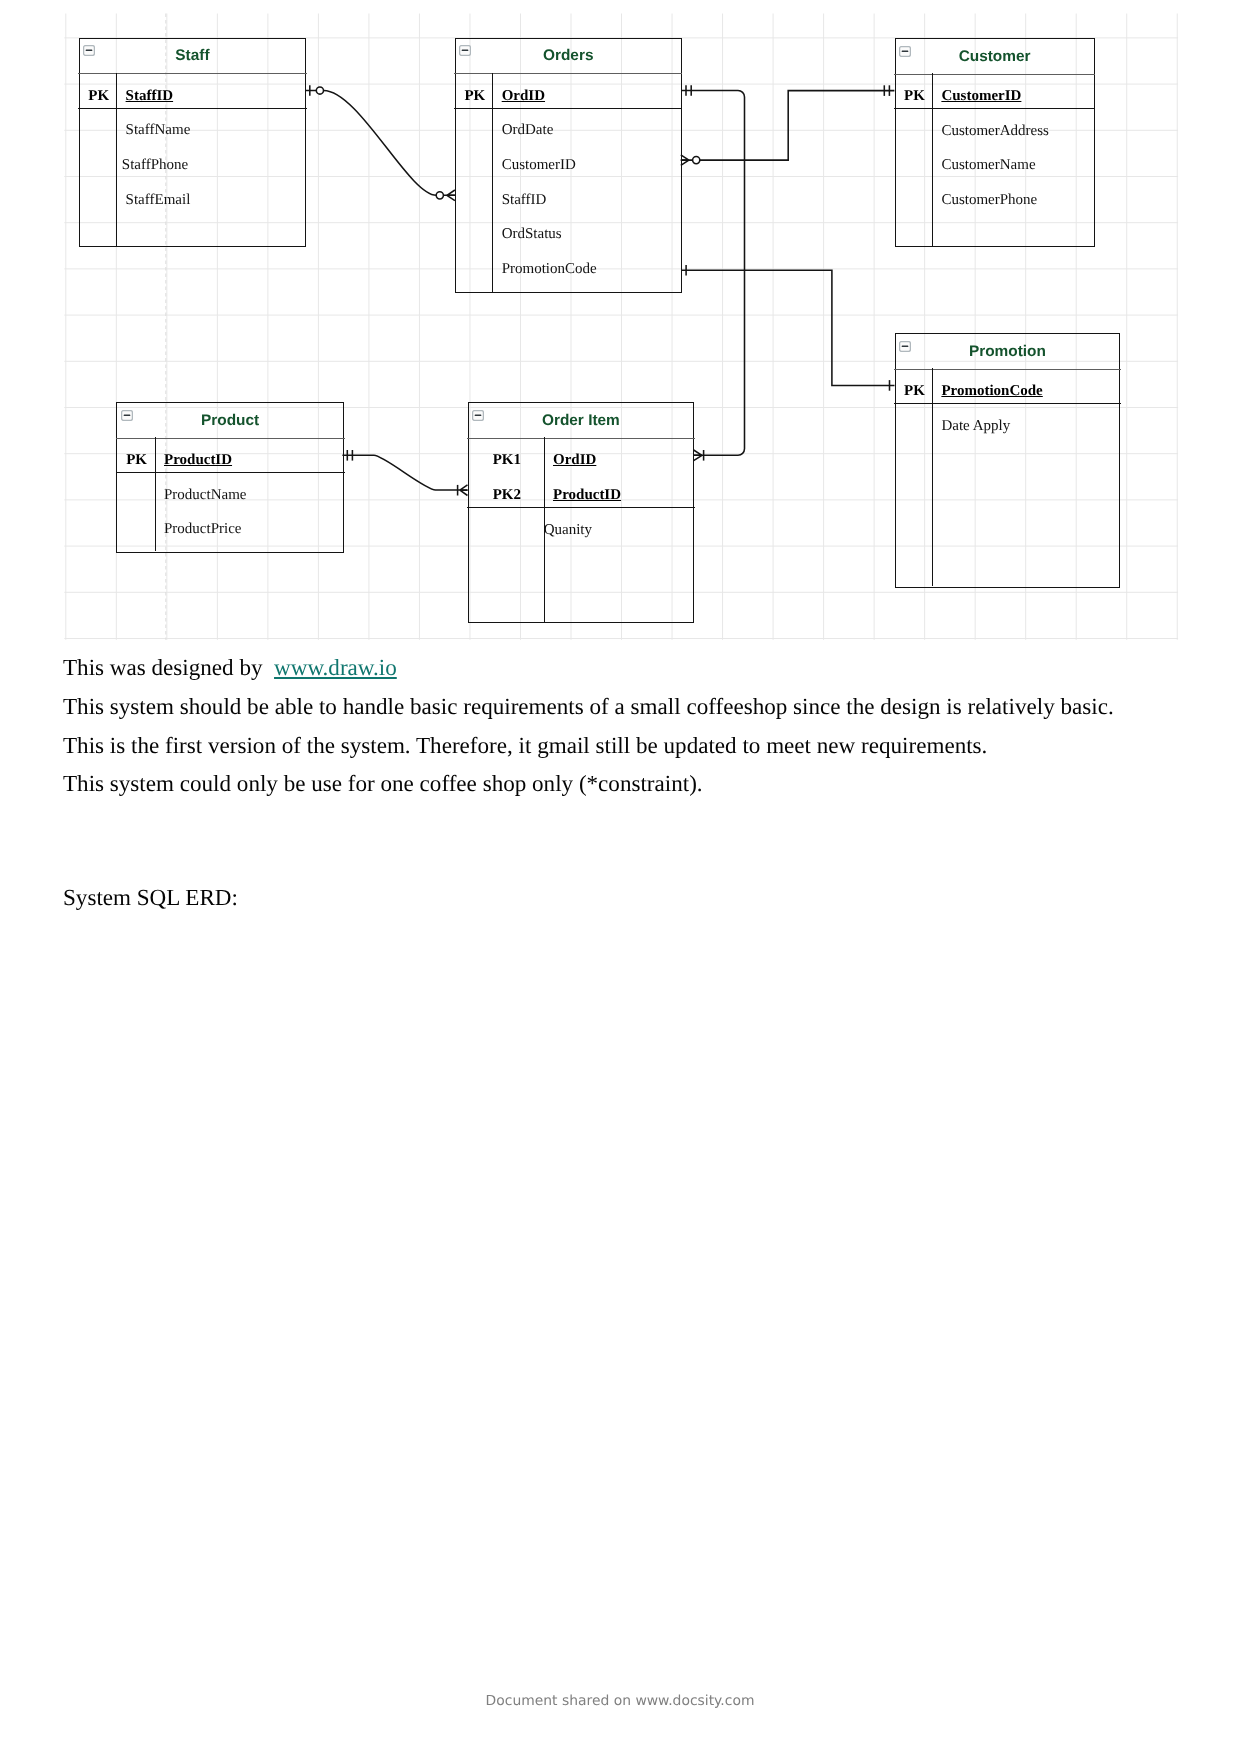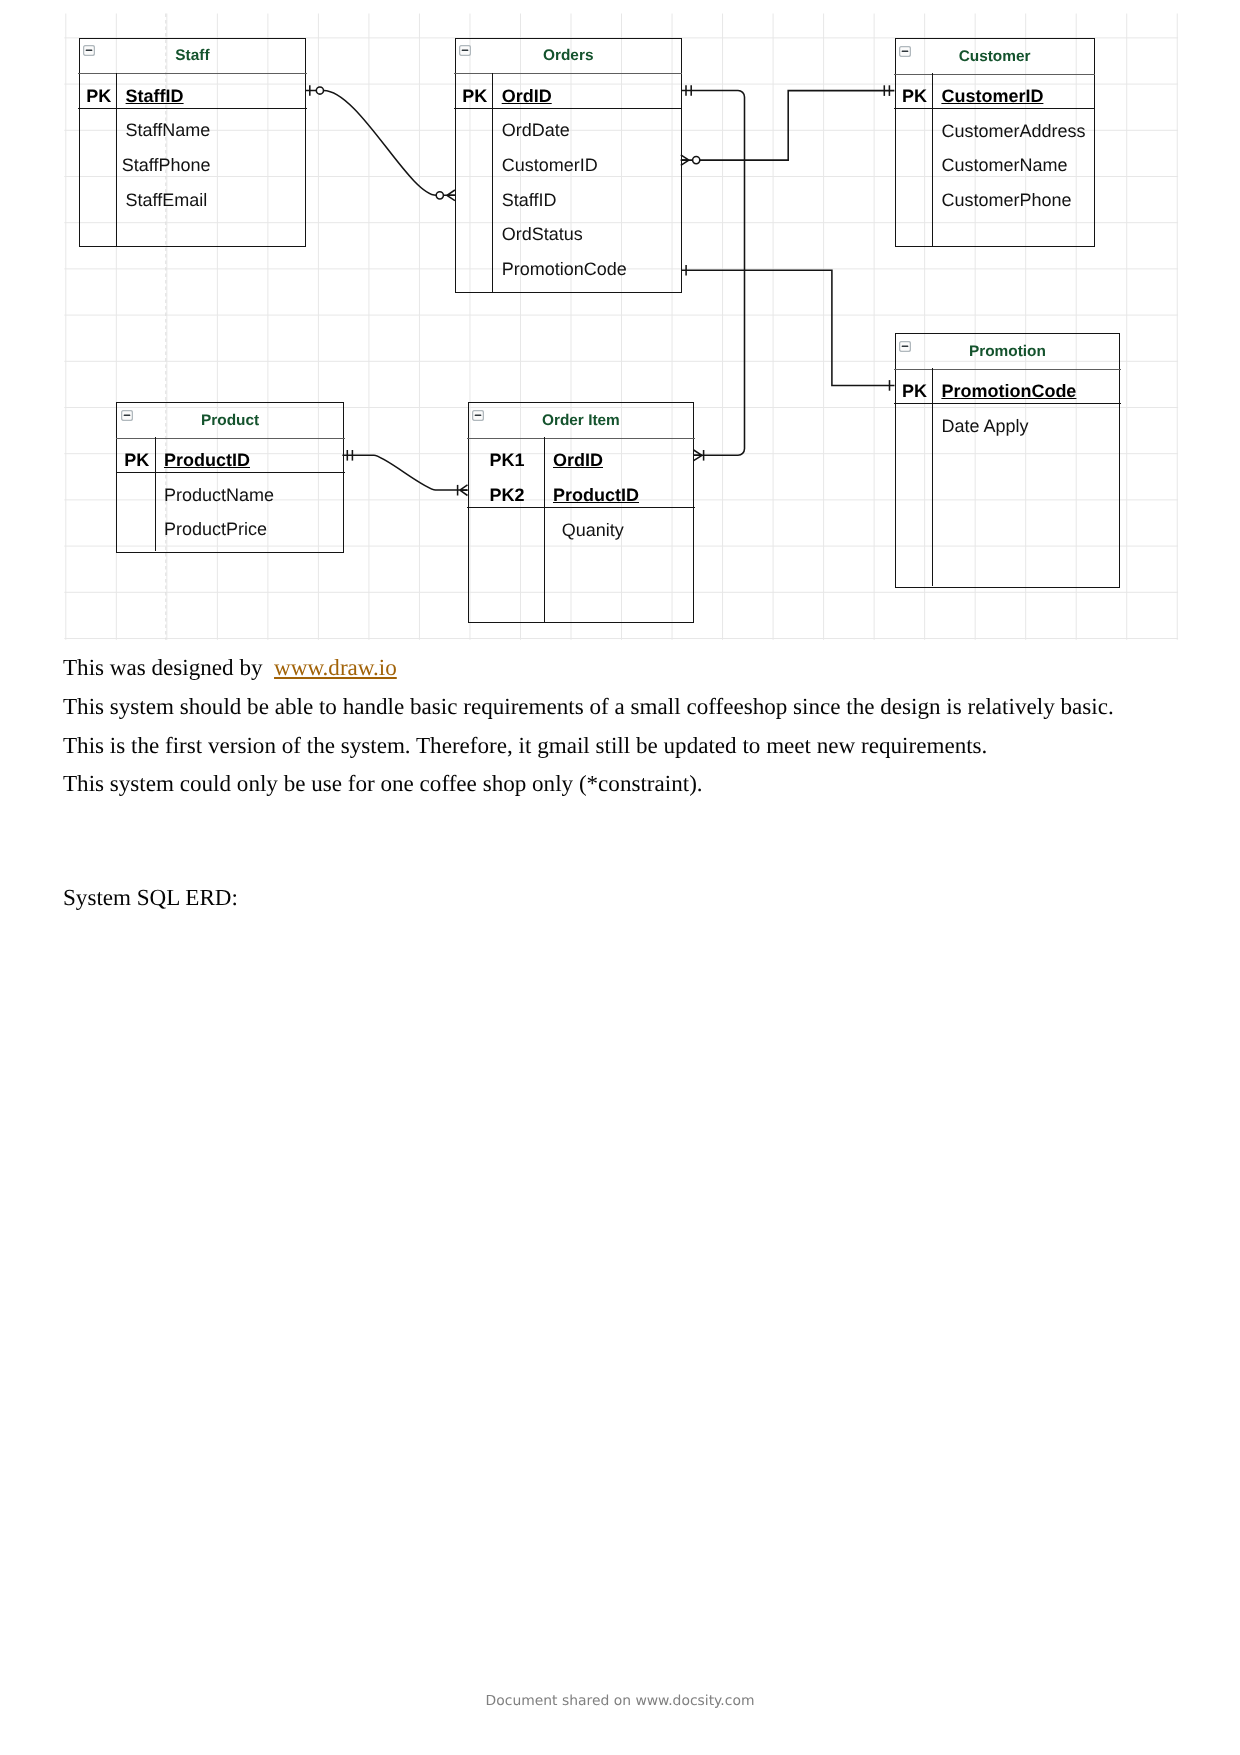--- a/index.html
+++ b/index.html
@@ -17,29 +17,29 @@
   .ent-title{position:absolute;left:0;right:0;top:2px;bottom:0;display:flex;
              align-items:center;justify-content:center;
              font-family:"Liberation Sans",sans-serif;font-weight:bold;
              font-size:15.4px;color:#14532d;}
   .collapse-icon{position:absolute;left:5px;top:6px;width:12px;height:11px;}
   .key-div{position:absolute;width:0;border-left:1.55px solid #141414;}
   .key-rows-sep{position:absolute;left:-1.55px;right:-1.55px;height:0;
                 border-top:1.55px solid #141414;}
   .cell{position:absolute;display:flex;align-items:center;padding-top:12px;
         box-sizing:border-box;
-        font-family:Liberation Sans, sans-serif;font-size:18px;color:#000;}
+        font-family:Liberation Serif, serif;font-size:15px;color:#000;}
   .cell.k{justify-content:center;font-weight:bold;}
   .cell.n{font-weight:bold;}
   .cell.n u{text-decoration:underline;text-underline-offset:1.1px;
             text-decoration-thickness:1px;}
   .cell.a{font-weight:normal;color:#121212;}
   #text-block{position:absolute;left:63px;top:648.4px;width:1110px;}
   .para{font-size:23.1px;line-height:38.6px;color:#050505;white-space:nowrap;}
-  .para a{color:#a16207;text-decoration:underline;text-underline-offset:2px;}
+  .para a{color:#0f766e;text-decoration:underline;text-underline-offset:2px;}
   #section-heading{position:absolute;left:63px;top:878px;font-size:23.1px;
                    line-height:38.6px;color:#050505;}
   #footer{position:absolute;left:0;right:0;top:1692px;text-align:center;
           font-family:"DejaVu Sans",sans-serif;font-size:13.9px;color:#808080;}
   #footer div{line-height:18.8px;}
 </style>
 </head>
 <body>
 
 <div id="diagram-area">
@@ -184,21 +184,21 @@
   <div class="key-div" style="left:74.85px;top:33.8px;height:185.3px;"></div>
   <div class="key-rows-sep" style="top:103.6px;"></div>
   <div class="cell k" style="left:0;top:33.8px;width:76.4px;height:34.9px;">PK1</div>
   <div class="cell n" style="left:84.3px;top:33.8px;height:34.9px;">
         <u>OrdID</u>
       </div>
   <div class="cell k" style="left:0;top:68.7px;width:76.4px;height:34.9px;">PK2</div>
   <div class="cell n" style="left:84.3px;top:68.7px;height:34.9px;">
         <u>ProductID</u>
       </div>
-  <div class="cell a" style="left:93px;top:103.6px;height:34.9px;">Quanity</div>
+  <div class="cell a" style="left:75px;top:103.6px;height:34.9px;">Quanity</div>
 </div>
 <svg id="links-svg" viewBox="0 0 1240 660" width="1240" height="660" fill="none" stroke="#141414" stroke-width="1.55" stroke-linecap="butt">
 <g>
 <path d="M 305 90.5 L 323.6 90.5 C 358.7 90.5 409 195.3 436.3 195.3 L 454.9 195.3"></path>
 <line x1="309.80" y1="85.20" x2="309.80" y2="95.80"></line>
 <circle cx="319.90" cy="90.50" r="3.60" fill="#ffffff"></circle>
 <circle cx="439.80" cy="195.30" r="3.60" fill="#ffffff"></circle>
 <path d="M 446.90 195.30 L 454.90 190.00 M 446.90 195.30 L 454.90 195.30 M 446.90 195.30 L 454.90 200.60"></path>
 </g>
 <g>

